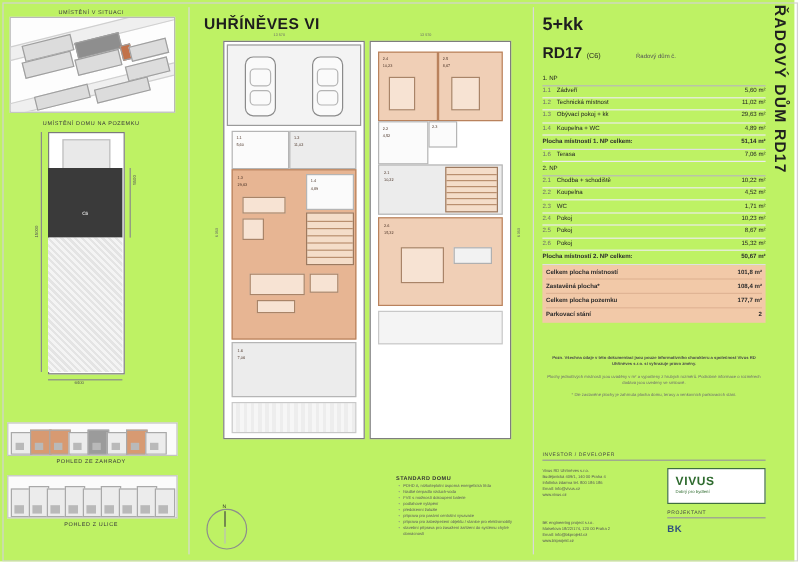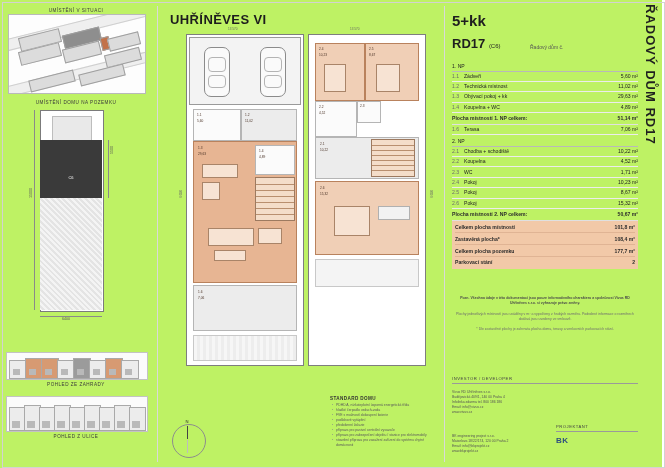--- a/index.html
+++ b/index.html
@@ -405,20 +405,24 @@
     <div style="margin-top:5px;">* Dle zastavěné plochy je zahrnuta plocha domu, terasy a venkovních parkovacích stání.</div>
   </div>
 
   <div class="abs" id="inv-head">INVESTOR / DEVELOPER</div>
   <div class="abs line" id="inv-line"></div>
   <div class="abs" id="inv-text" style="white-space:pre-line;">Vivus RD Uhříněves s.r.o.
 Budějovická 409/1, 140 00 Praha 4
 Infolinka zdarma tel. 800 186 186
 Email: info@vivus.cz
 www.vivus.cz</div>
+  <div class="abs" id="vivus">
+    <div class="v">VIVUS</div>
+    <div class="s">Dobrý pro bydlení</div>
+  </div>
 
   <div class="abs" id="proj-head">PROJEKTANT</div>
   <div class="abs line" id="proj-line"></div>
   <div class="abs" id="proj-logo">BK</div>
   <div class="abs" id="proj-text" style="white-space:pre-line;">BK engineering project s.r.o.
 Maiselova 18/22/174, 120 00 Praha 2
 Email: info@bkprojekt.cz
 www.bkprojekt.cz</div>
 </div>
 

